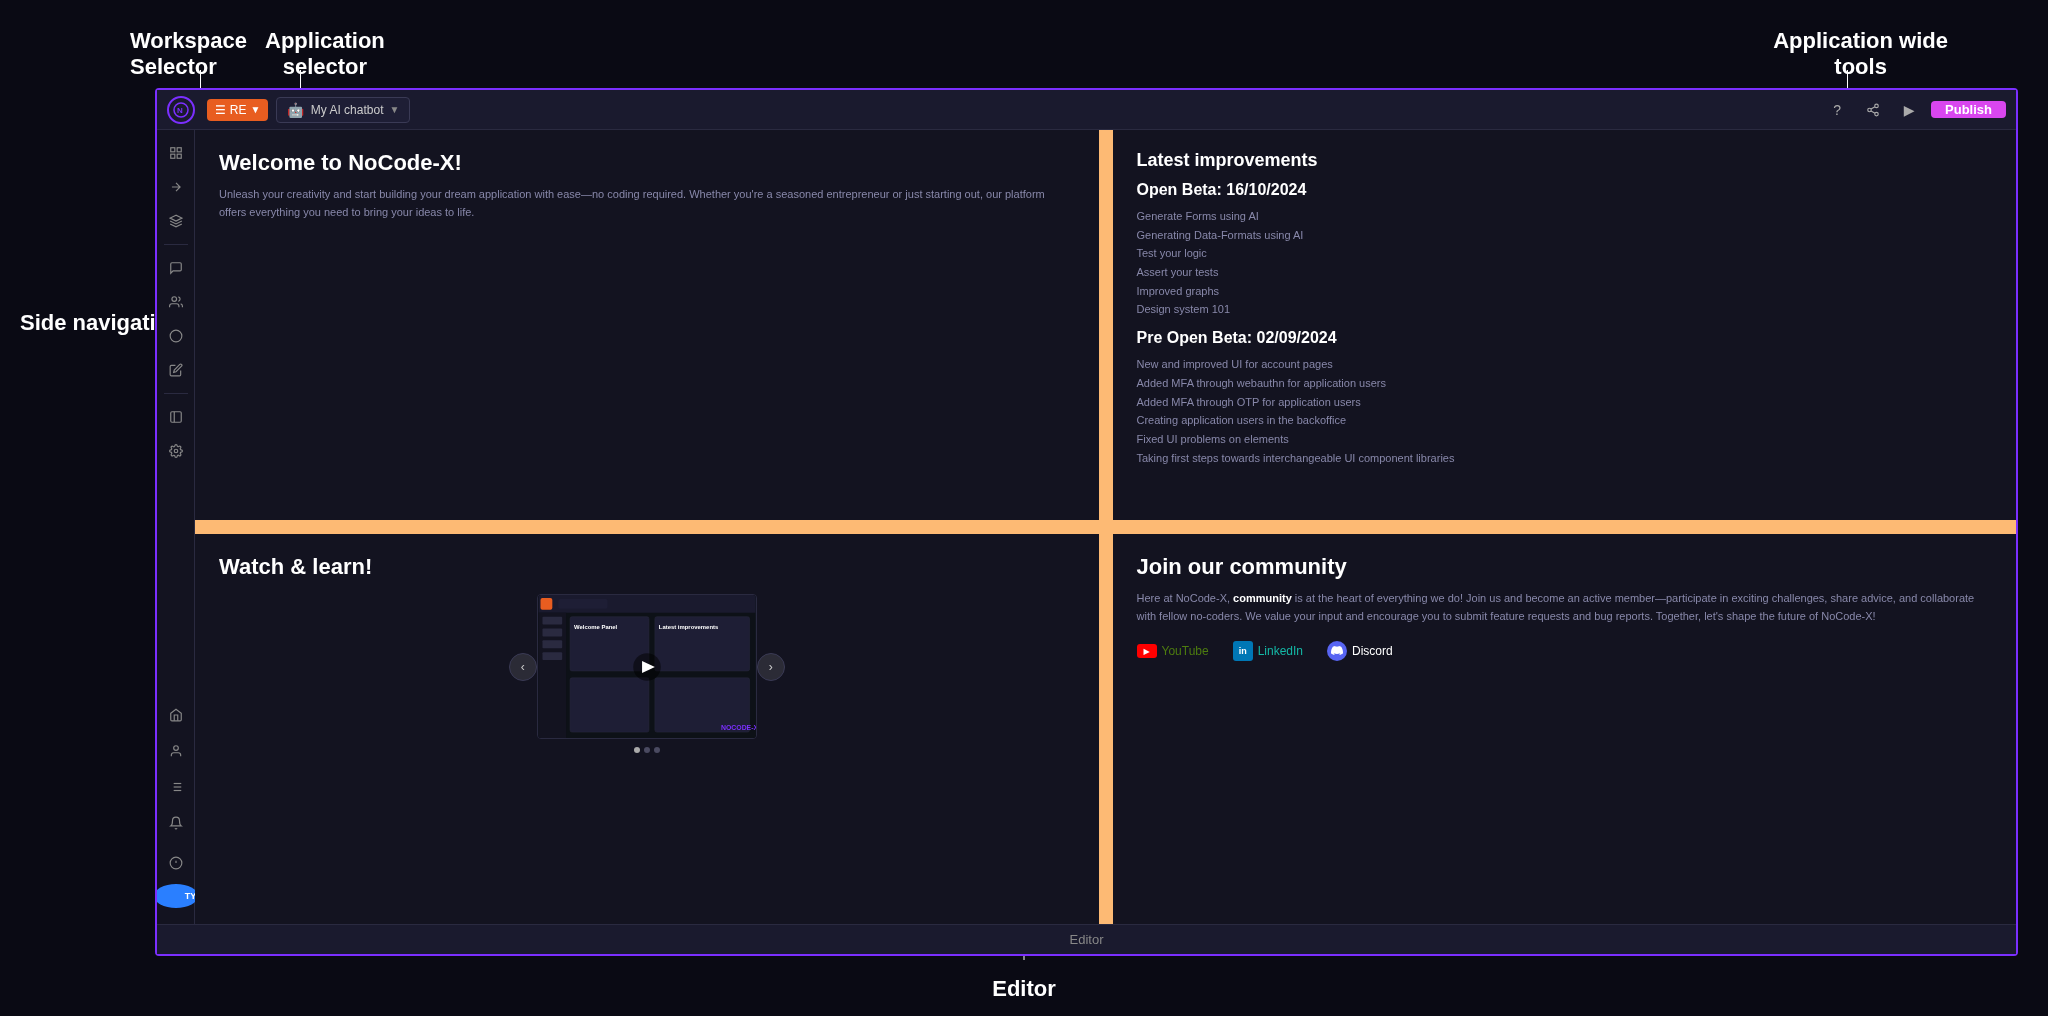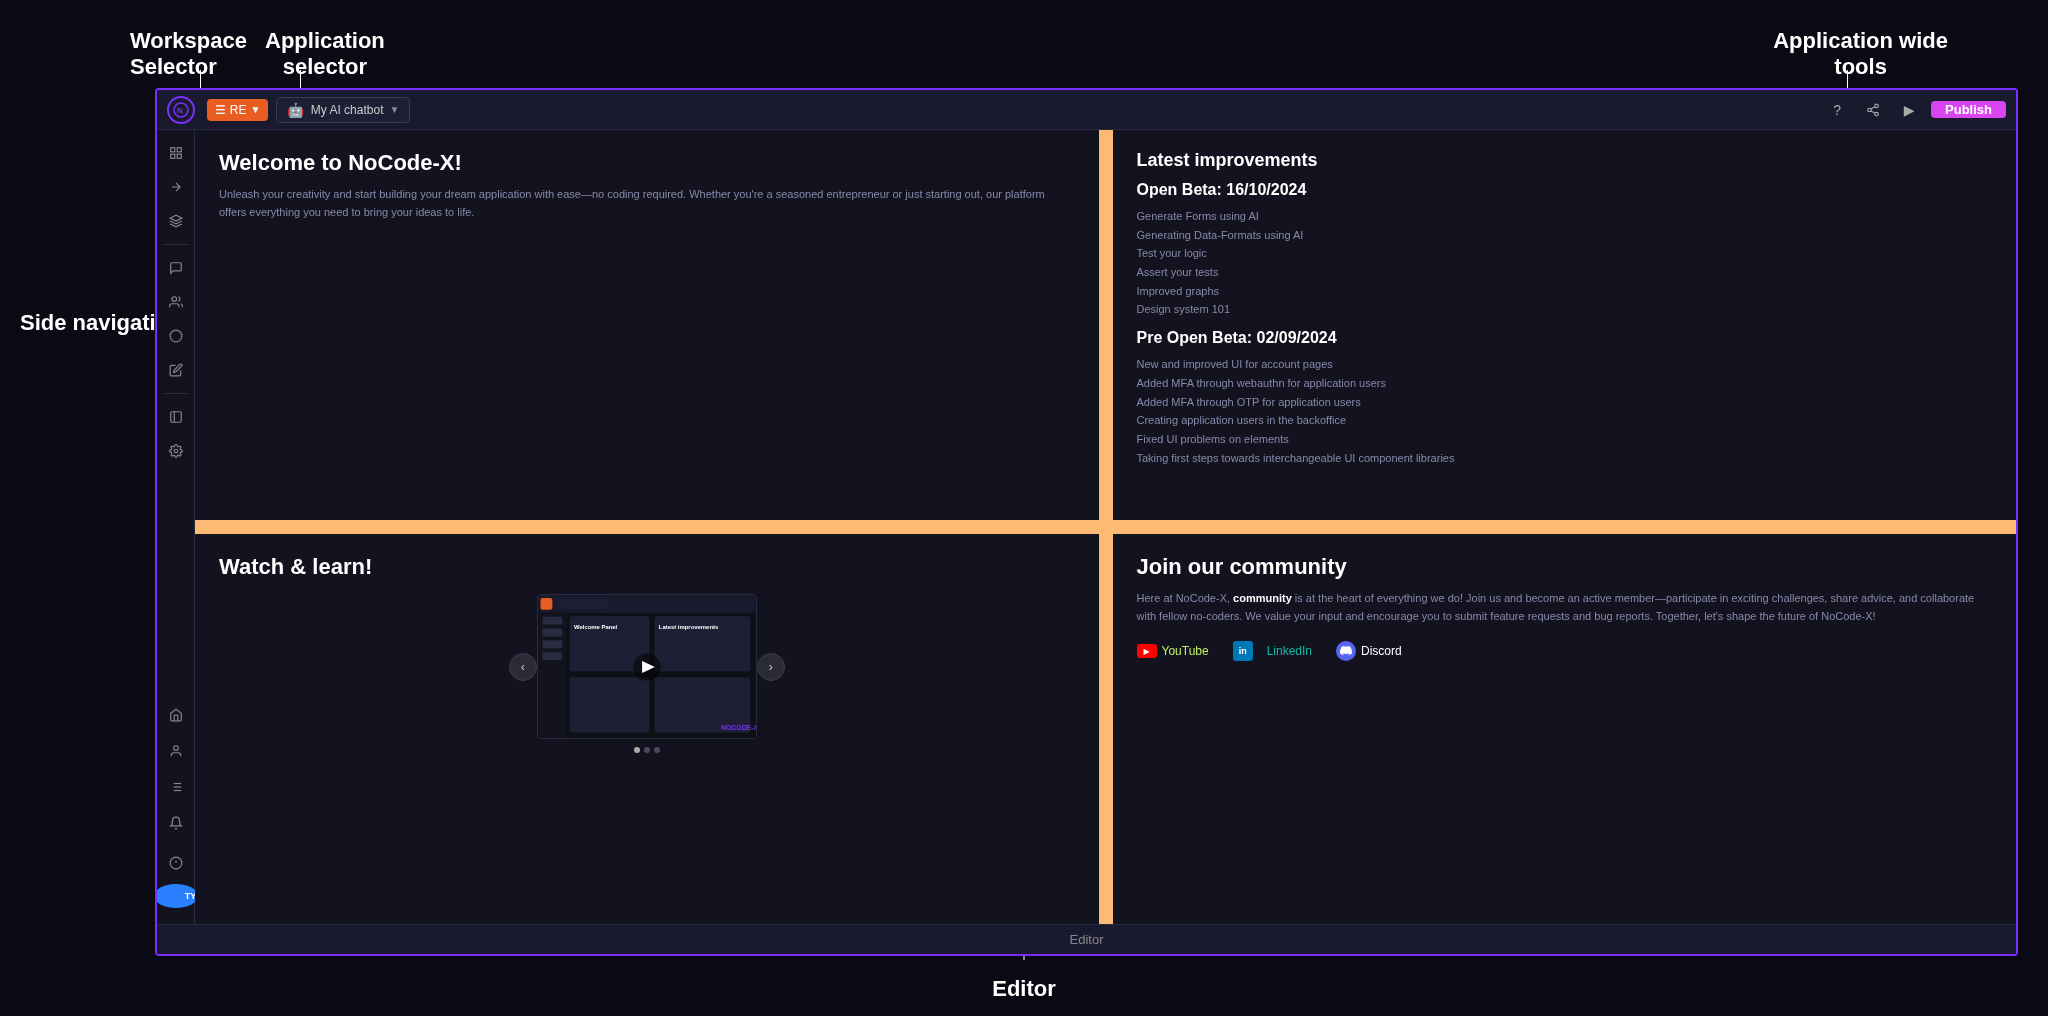--- a/index.html
+++ b/index.html
@@ -347,27 +347,27 @@
       border-radius: 3px;
       display: flex;
       align-items: center;
       justify-content: center;
       font-size: 8px;
       color: #fff;
     }
 
     .yt-label {
       font-size: 12px;
-      color: #bef264;
+      color: #4d7c0f;
     }
 
     .li-badge {
       display: flex;
       align-items: center;
-      gap: 14px;
+      gap: 5px;
       cursor: pointer;
     }
 
     .li-icon {
       width: 20px;
       height: 20px;
       background: #0077b5;
       border-radius: 3px;
       display: flex;
       align-items: center;

